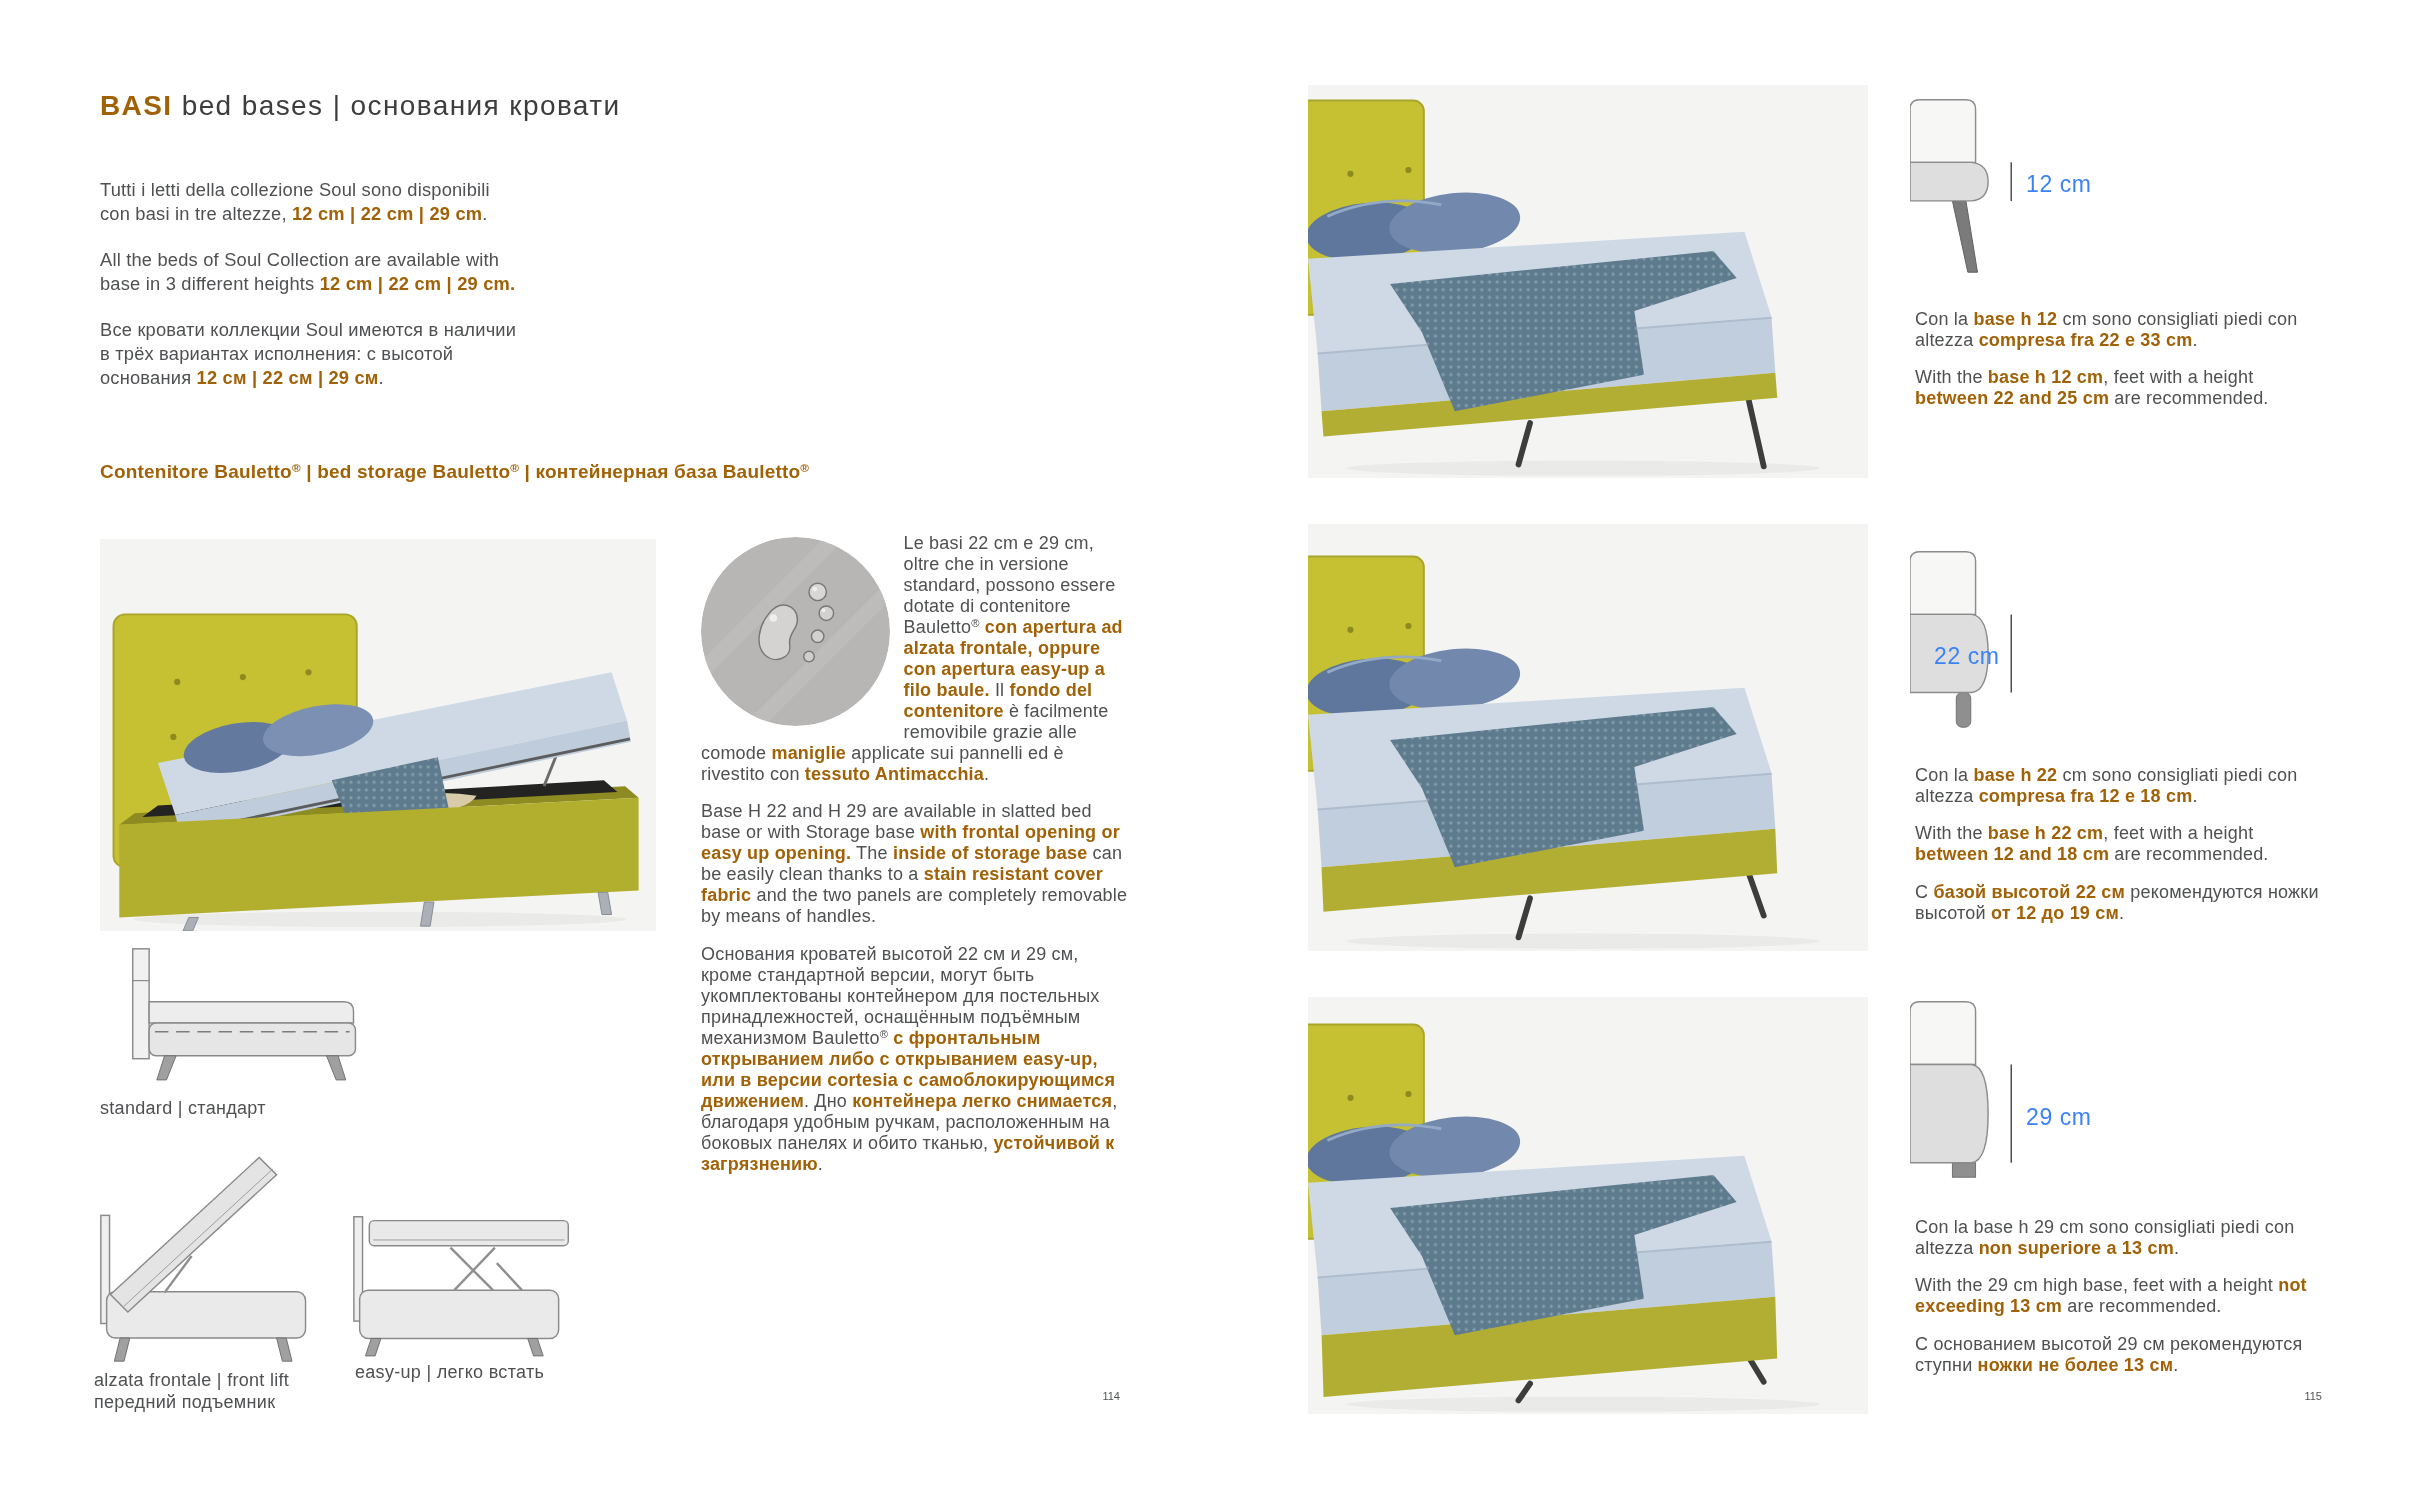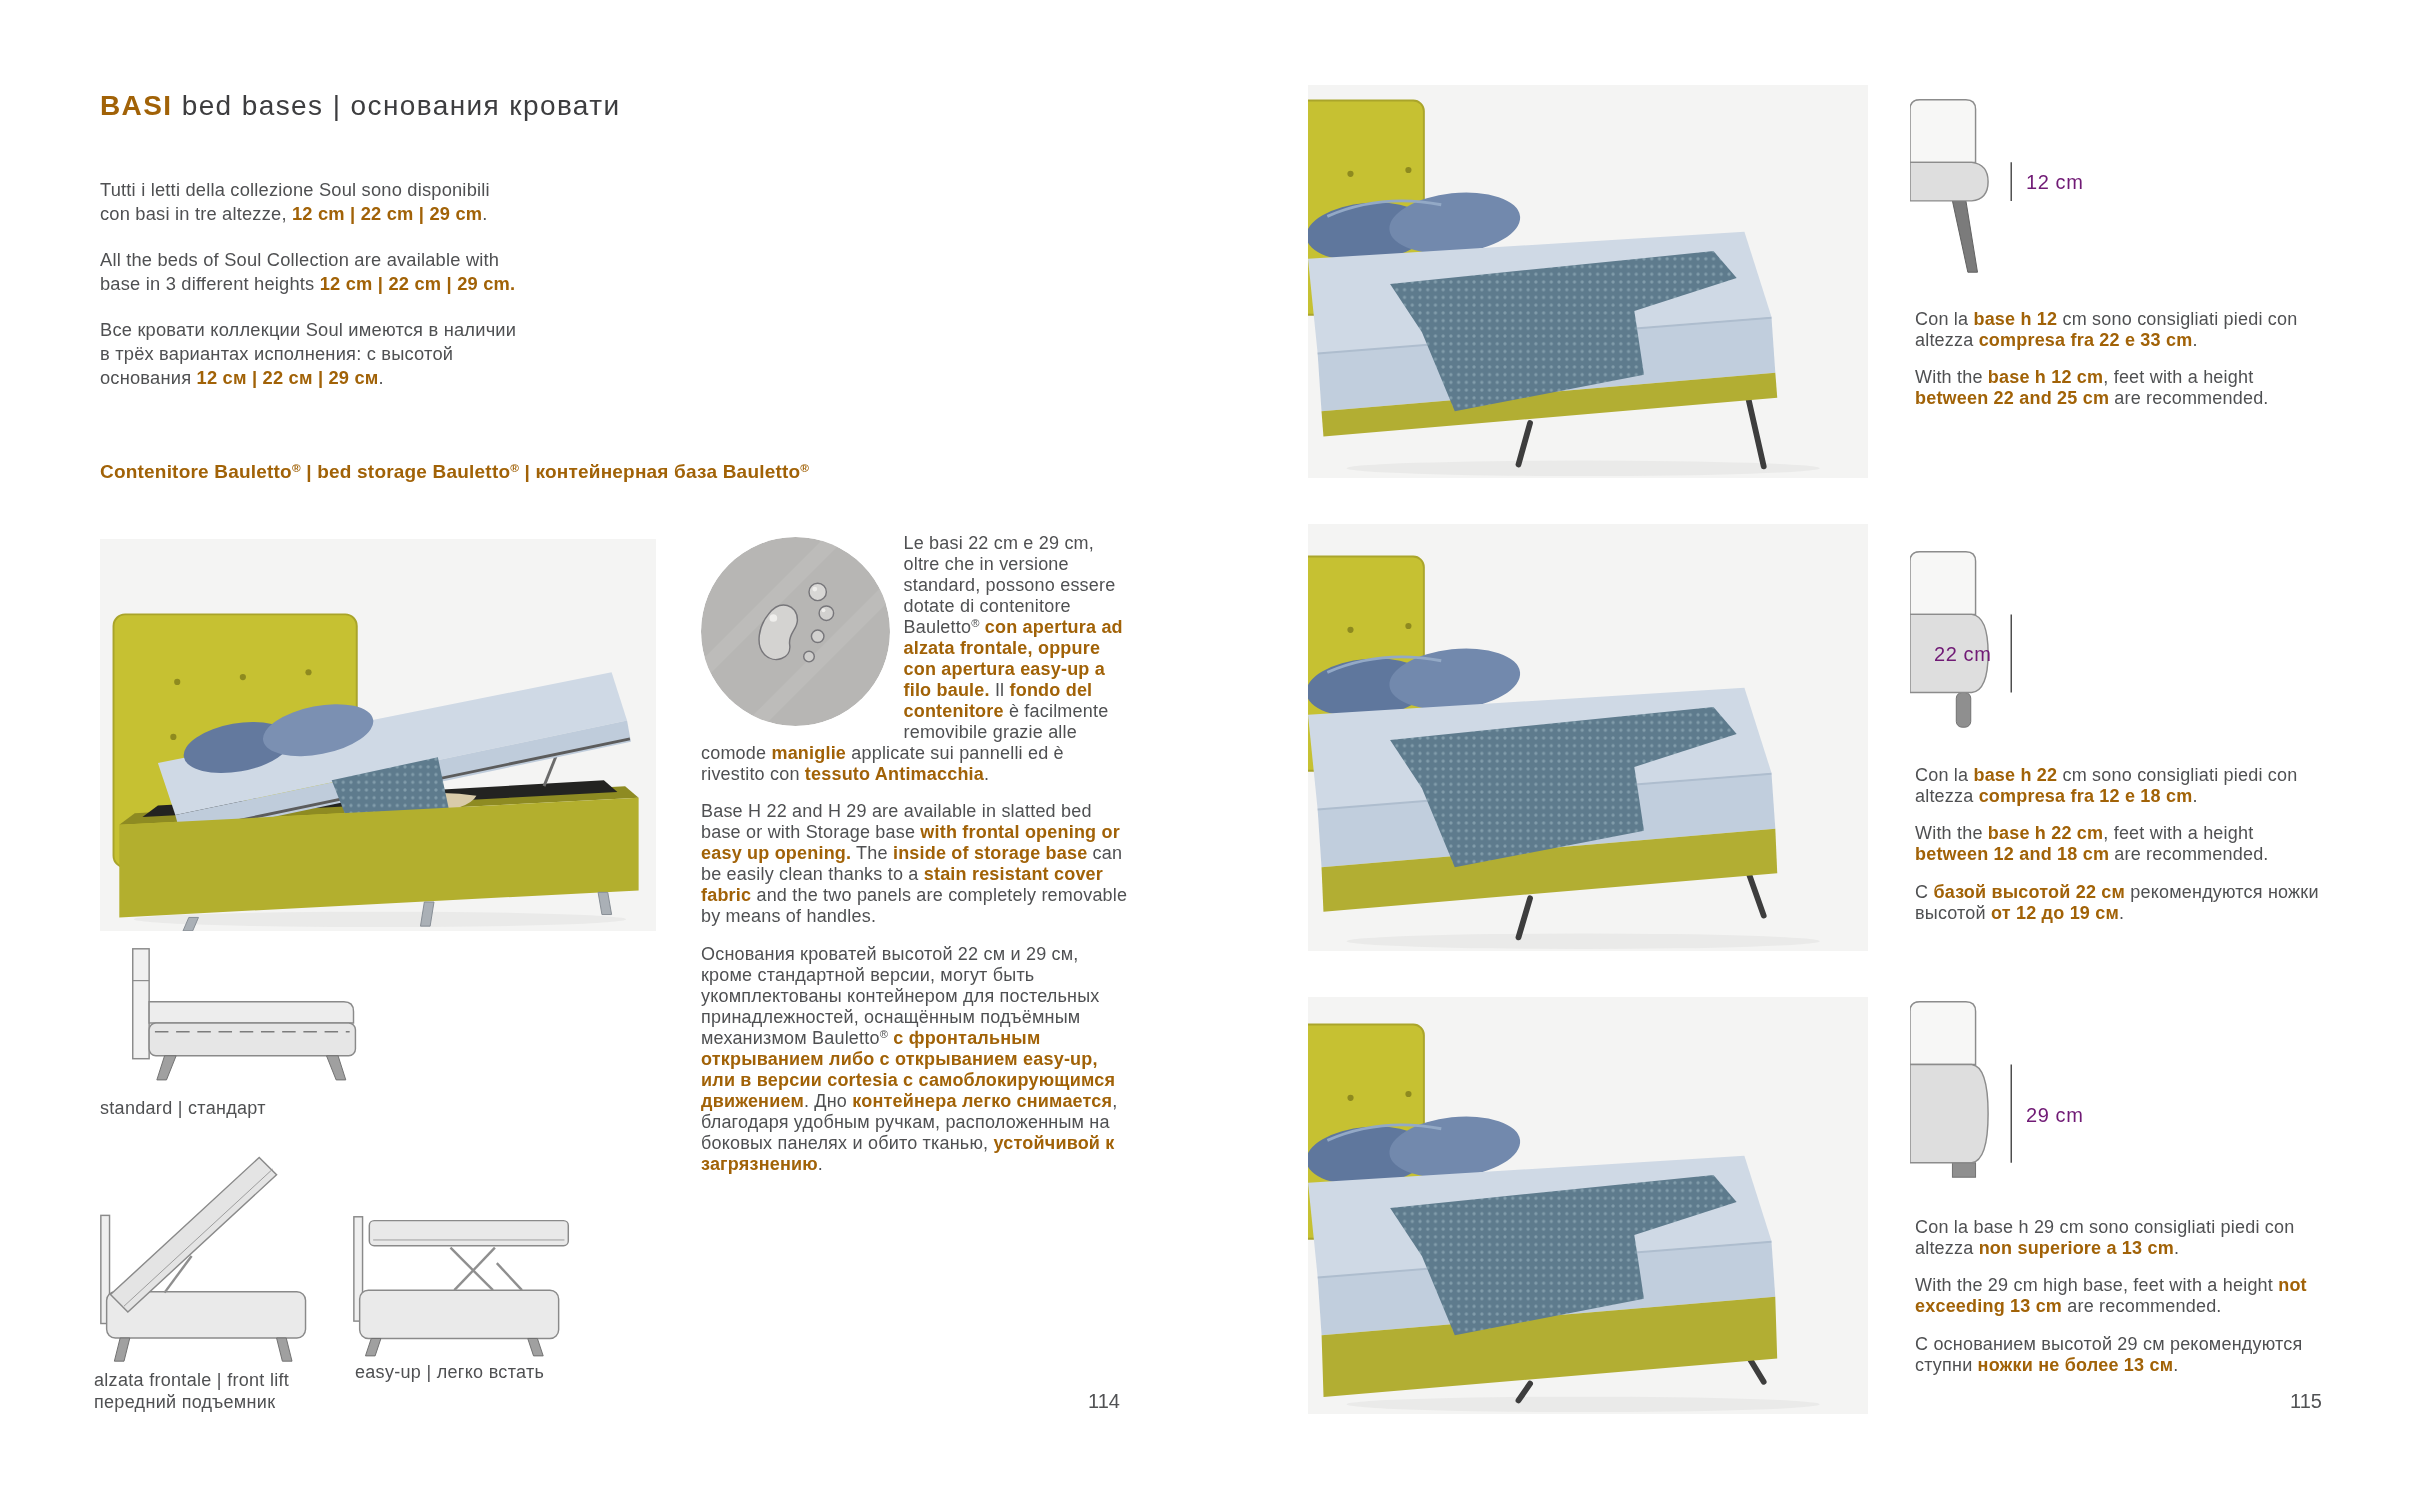--- a/index.html
+++ b/index.html
@@ -8,26 +8,26 @@
   .abs{position:absolute;}
   .title{font-size:28px;letter-spacing:1.4px;color:#3d3d3f;white-space:nowrap;}
   .intro{width:425px;}
   .intro p{font-size:18.3px;line-height:24px;letter-spacing:0.2px;margin:0 0 22px 0;}
   .col{font-size:18px;line-height:21px;letter-spacing:0.2px;}
   .col p{margin:0 0 16.4px 0;}
   .b, b{font-weight:700;color:#a16207;}
   sup{font-size:62%;line-height:0;vertical-align:baseline;position:relative;top:-0.5em;}
   .heading{font-size:19px;font-weight:700;color:#28282a;letter-spacing:0.2px;white-space:nowrap;}
   .label{font-size:18px;letter-spacing:0.3px;color:#4f5052;line-height:22px;}
-  .pagenum{font-size:20px;color:#515254;text-align:right;width:82px;}
+  .pagenum{font-size:11px;color:#515254;text-align:right;width:82px;}
   .photo{background:#f4f4f3;}
   .photo svg{display:block;}
   .circle{width:189px;height:189px;border-radius:50%;float:left;margin:3.9px 13.5px 5.8px 0;overflow:hidden;}
   .mini svg{display:block;}
-  .dim-label{font-size:20px;letter-spacing:0.6px;color:#701a75;white-space:nowrap;}
+  .dim-label{font-size:23px;letter-spacing:0.6px;color:#3b82f6;white-space:nowrap;}
 </style>
 </head>
 <body>
 
 <div class="abs title" style="left:100px;top:90px;"><b>BASI</b><span> bed bases | основания кровати</span></div>
 
 <div class="abs intro" style="left:100px;top:178px;">
   <p><span>Tutti i letti della collezione Soul sono disponibili con basi in tre altezze, </span><b>12 cm | 22 cm | 29 cm</b><span>.</span></p>
   <p><span>All the beds of Soul Collection are available with base in 3 different heights </span><b>12 cm | 22 cm | 29 cm.</b></p>
   <p><span>Все кровати коллекции Soul имеются в наличии в трёх вариантах исполнения: с высотой основания </span><b>12 см | 22 см | 29 см</b><span>.</span></p>

